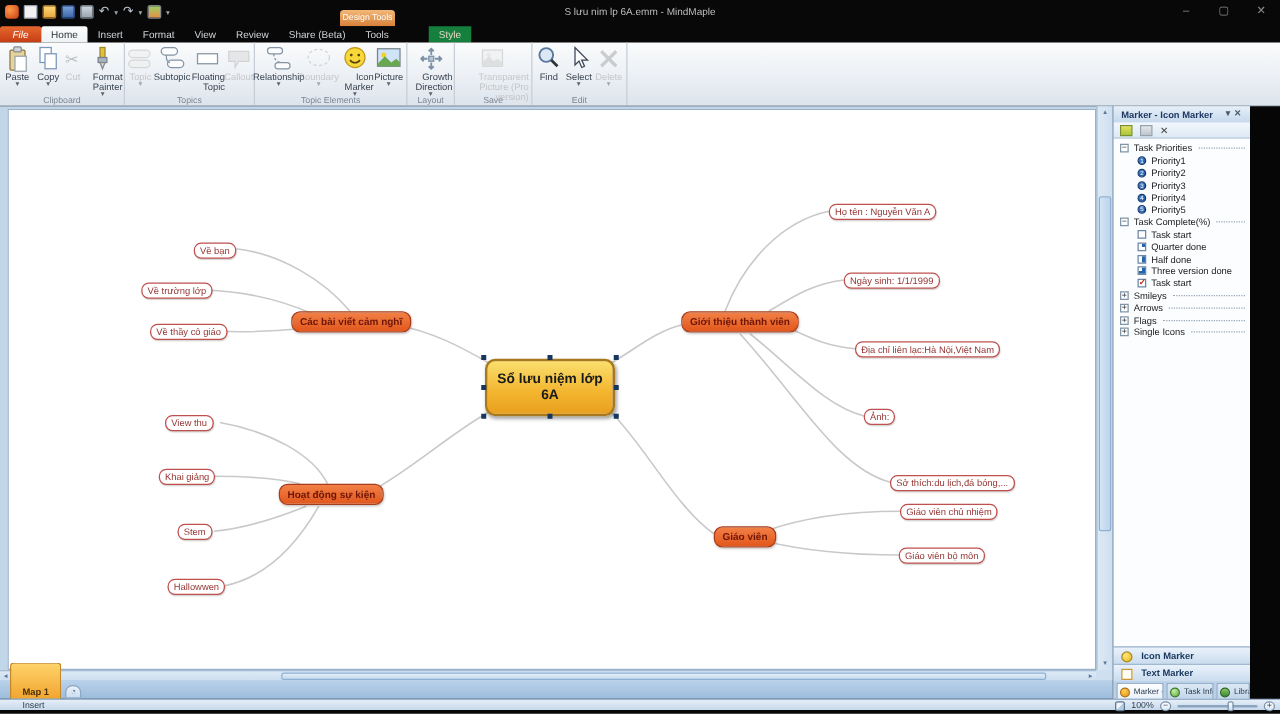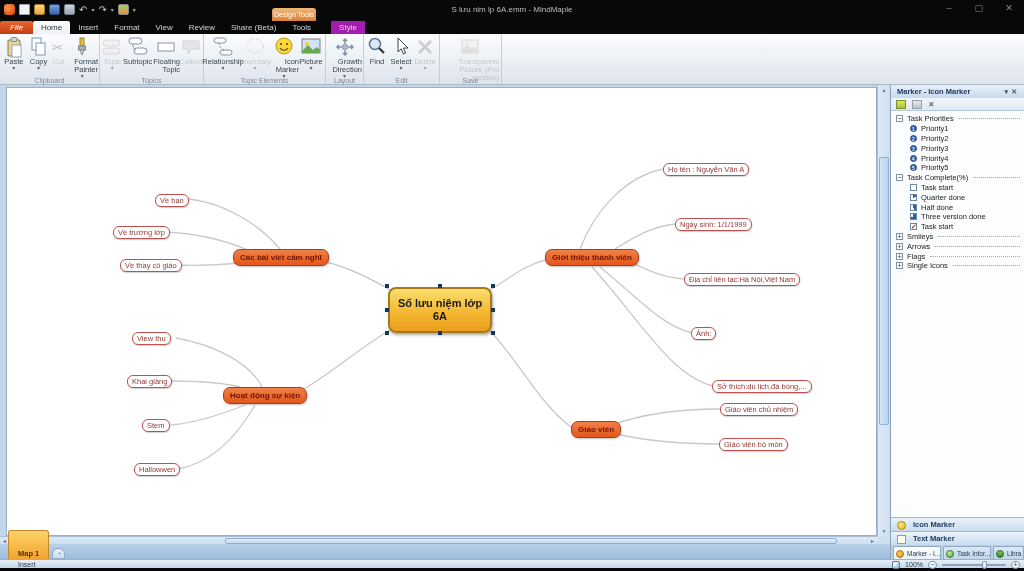--- a/index.html
+++ b/index.html
@@ -23,21 +23,21 @@
   .winbtn { color:#8a8a8a; font-size:9px; width:14px; text-align:center; cursor:default; }
   #design-tools { position:absolute; left:272px; top:8px; width:44px; height:13px;
      background:linear-gradient(#f2b878,#d8813a); border-radius:3px 3px 0 0;
      color:#fff; font-size:7px; text-align:center; line-height:13px; }
 
   
   #tabrow { position:absolute; left:0; top:21px; width:1024px; height:13px; background:#080808; display:flex; }
   .rtab { padding:0 8px; font-size:8px; line-height:13px; color:#cfd4d9; }
   .rtab.file { background:linear-gradient(#e8672e,#c43d14); color:#fff; border-radius:2px 2px 0 0; padding:0 10px;font-style:italic; }
   .rtab.active { background:linear-gradient(#fbfcfd,#eef2f6); color:#333; border-radius:2px 2px 0 0; }
-  .rtab.style { background:#a21caf; margin-left:12px; color:#e8d8c8; }
+  .rtab.style { background:#15803d; margin-left:24px; color:#e8d8c8; }
 
   
   #ribbon { position:absolute; left:0; top:34px; width:1024px; height:51px;
     background:linear-gradient(#fafbfc, #eef2f6 45%, #dde4ec); border-bottom:1px solid #aeb9c6; display:flex; }
   .rgroup { position:relative; height:50px; border-right:1px solid #c6cdd6; display:flex; align-items:flex-start; padding:2px 1px 10px; }
   .glab { position:absolute; bottom:0; left:0; right:0; text-align:center; font-size:7px; color:#7a8694; }
   .rbtn { display:flex; flex-direction:column; align-items:center; justify-content:flex-start; height:40px; cursor:default; }
   .rbtn svg { flex:0 0 auto; }
   .rbtn .lbl { display:block; text-align:right; font-size:7.5px; line-height:8px; color:#3a4450; }
   .rbtn.dd::after { content:"▾"; font-size:6px; color:#5a646e; line-height:5px; }
@@ -70,21 +70,21 @@
   .sbcorner { position:absolute; right:0; top:451px; width:13px; height:8px; background:#cfdff0; }
 
   
   #sheetrow { position:absolute; left:0; top:544px; width:890px; height:15px; background:linear-gradient(#bad2ea,#9cbcdc); display:flex; align-items:flex-end; padding-left:8px; }
   .maptab { background:linear-gradient(#fdd36a,#f2a430); border:1px solid #c4882a; border-bottom:none; border-radius:3px 3px 0 0;
      font-size:7.5px; font-weight:bold; color:#4e3208; padding:18px 9px 1px; }
   .newsheet { width:13px; height:11px; margin-left:3px; background:linear-gradient(#eaf2fa,#cdddee); border:1px solid #8fa8c4; border-radius:6px 6px 0 0;
      font-size:7px; color:#4a6888; text-align:center; line-height:10px; }
 
   
-  #panel { position:absolute; left:890px; top:85px; width:134px; height:474px; background:#d4e3f2; border-left:1px solid #8aa4c0; }
+  #panel { position:absolute; left:890px; top:85px; width:110px; height:474px; background:#d4e3f2; border-left:1px solid #8aa4c0; }
   .phead { position:absolute; left:0; top:0; width:100%; height:13px; background:linear-gradient(#e7f0f9,#c6d9ec);
      font-size:7.5px; font-weight:bold; color:#1f3864; line-height:13px; padding-left:6px; }
   .phead .hicons { position:absolute; right:4px; top:0; color:#4a5a6c; font-size:7px; letter-spacing:3px; }
   .ptools { position:absolute; left:0; top:13px; width:100%; height:13px; background:linear-gradient(#f2f7fc,#dde9f4); border-bottom:1px solid #b4c8dc; display:flex; align-items:center; gap:6px; padding-left:5px; }
   .ptool { width:10px; height:9px; }
   .pt1 { background:linear-gradient(#e8e05a,#a8c43c); border:1px solid #7a9030; }
   .pt2 { background:linear-gradient(#e4e8ec,#bcc4cc); border:1px solid #98a2ac; }
   .pt3 { color:#444; font-size:8px; line-height:9px; width:auto; }
   .pcontent { position:absolute; left:0; top:26px; width:100%; height:406px; background:#fbfdff; padding-top:3px; }
   .prow { display:flex; align-items:center; height:9.8px; font-size:7.5px; color:#222; padding-left:5px; }
@@ -270,53 +270,53 @@
             <path d="M8,11 L3,11 M5,9 L3,11 L5,13"></path>
             <path d="M14,11 L19,11 M17,9 L19,11 L17,13"></path>
           </g>
           <rect x="9" y="9" width="4" height="4" fill="#b8c4d2" stroke="#7e90a8"></rect>
         </svg>
       <span class="lbl">Growth Direction</span>
     </div>
     <span class="glab">Layout</span>
   </div>
 
-  <div class="rgroup" style="width:76px">
-    <div class="rbtn" style="width:24px">
-      <svg width="22" height="22">
-          <circle cx="9" cy="8" r="5.5" fill="#dce8f4" stroke="#5878a0" stroke-width="1.5"></circle>
-          <line x1="13" y1="12" x2="18" y2="17" stroke="#303438" stroke-width="2.2"></line>
-        </svg>
-      <span class="lbl">Find</span>
-    </div>
-    <div class="rbtn dd" style="width:24px">
-      <svg width="22" height="22">
-          <path d="M8,2 L8,16 L11.2,12.8 L13.4,18 L15.6,17 L13.4,12 L18,12 Z" fill="#fbfcfd" stroke="#3a4450"></path>
-        </svg>
-      <span class="lbl">Select</span>
-    </div>
-    <div class="rbtn dd dis" style="width:24px">
-      <svg width="22" height="22">
-          <path d="M5,5 L17,17 M17,5 L5,17" stroke="#9aa4ae" stroke-width="2.6"></path>
-        </svg>
-      <span class="lbl">Delete</span>
-    </div>
-    <span class="glab">Edit</span>
-  </div>
-
   <div class="rgroup" style="width:62px">
     <div class="rbtn dis" style="width:58px">
       <svg width="22" height="22">
           <rect x="3" y="4" width="16" height="13" fill="#eceef0" stroke="#b0b8c0"></rect>
           <path d="M3,14 L8,9 L12,13 L15,11 L19,14 L19,17 L3,17 Z" fill="#c6ccd2"></path>
           <circle cx="8" cy="8" r="1.6" fill="#d4d8dc"></circle>
         </svg>
       <span class="lbl">Transparent Picture (Pro version)</span>
     </div>
     <span class="glab">Save</span>
+  </div>
+
+  <div class="rgroup" style="width:76px">
+    <div class="rbtn" style="width:24px">
+      <svg width="22" height="22">
+          <circle cx="9" cy="8" r="5.5" fill="#dce8f4" stroke="#5878a0" stroke-width="1.5"></circle>
+          <line x1="13" y1="12" x2="18" y2="17" stroke="#303438" stroke-width="2.2"></line>
+        </svg>
+      <span class="lbl">Find</span>
+    </div>
+    <div class="rbtn dd" style="width:24px">
+      <svg width="22" height="22">
+          <path d="M8,2 L8,16 L11.2,12.8 L13.4,18 L15.6,17 L13.4,12 L18,12 Z" fill="#fbfcfd" stroke="#3a4450"></path>
+        </svg>
+      <span class="lbl">Select</span>
+    </div>
+    <div class="rbtn dd dis" style="width:24px">
+      <svg width="22" height="22">
+          <path d="M5,5 L17,17 M17,5 L5,17" stroke="#9aa4ae" stroke-width="2.6"></path>
+        </svg>
+      <span class="lbl">Delete</span>
+    </div>
+    <span class="glab">Edit</span>
   </div>
 
   <div style="flex:1"></div>
 </div>
 
 <div id="workspace">
   <div id="canvas"></div>
 
   <svg id="conn" width="890" height="451">
     <g fill="none" stroke="#c9c9c9" stroke-width="1.3">

